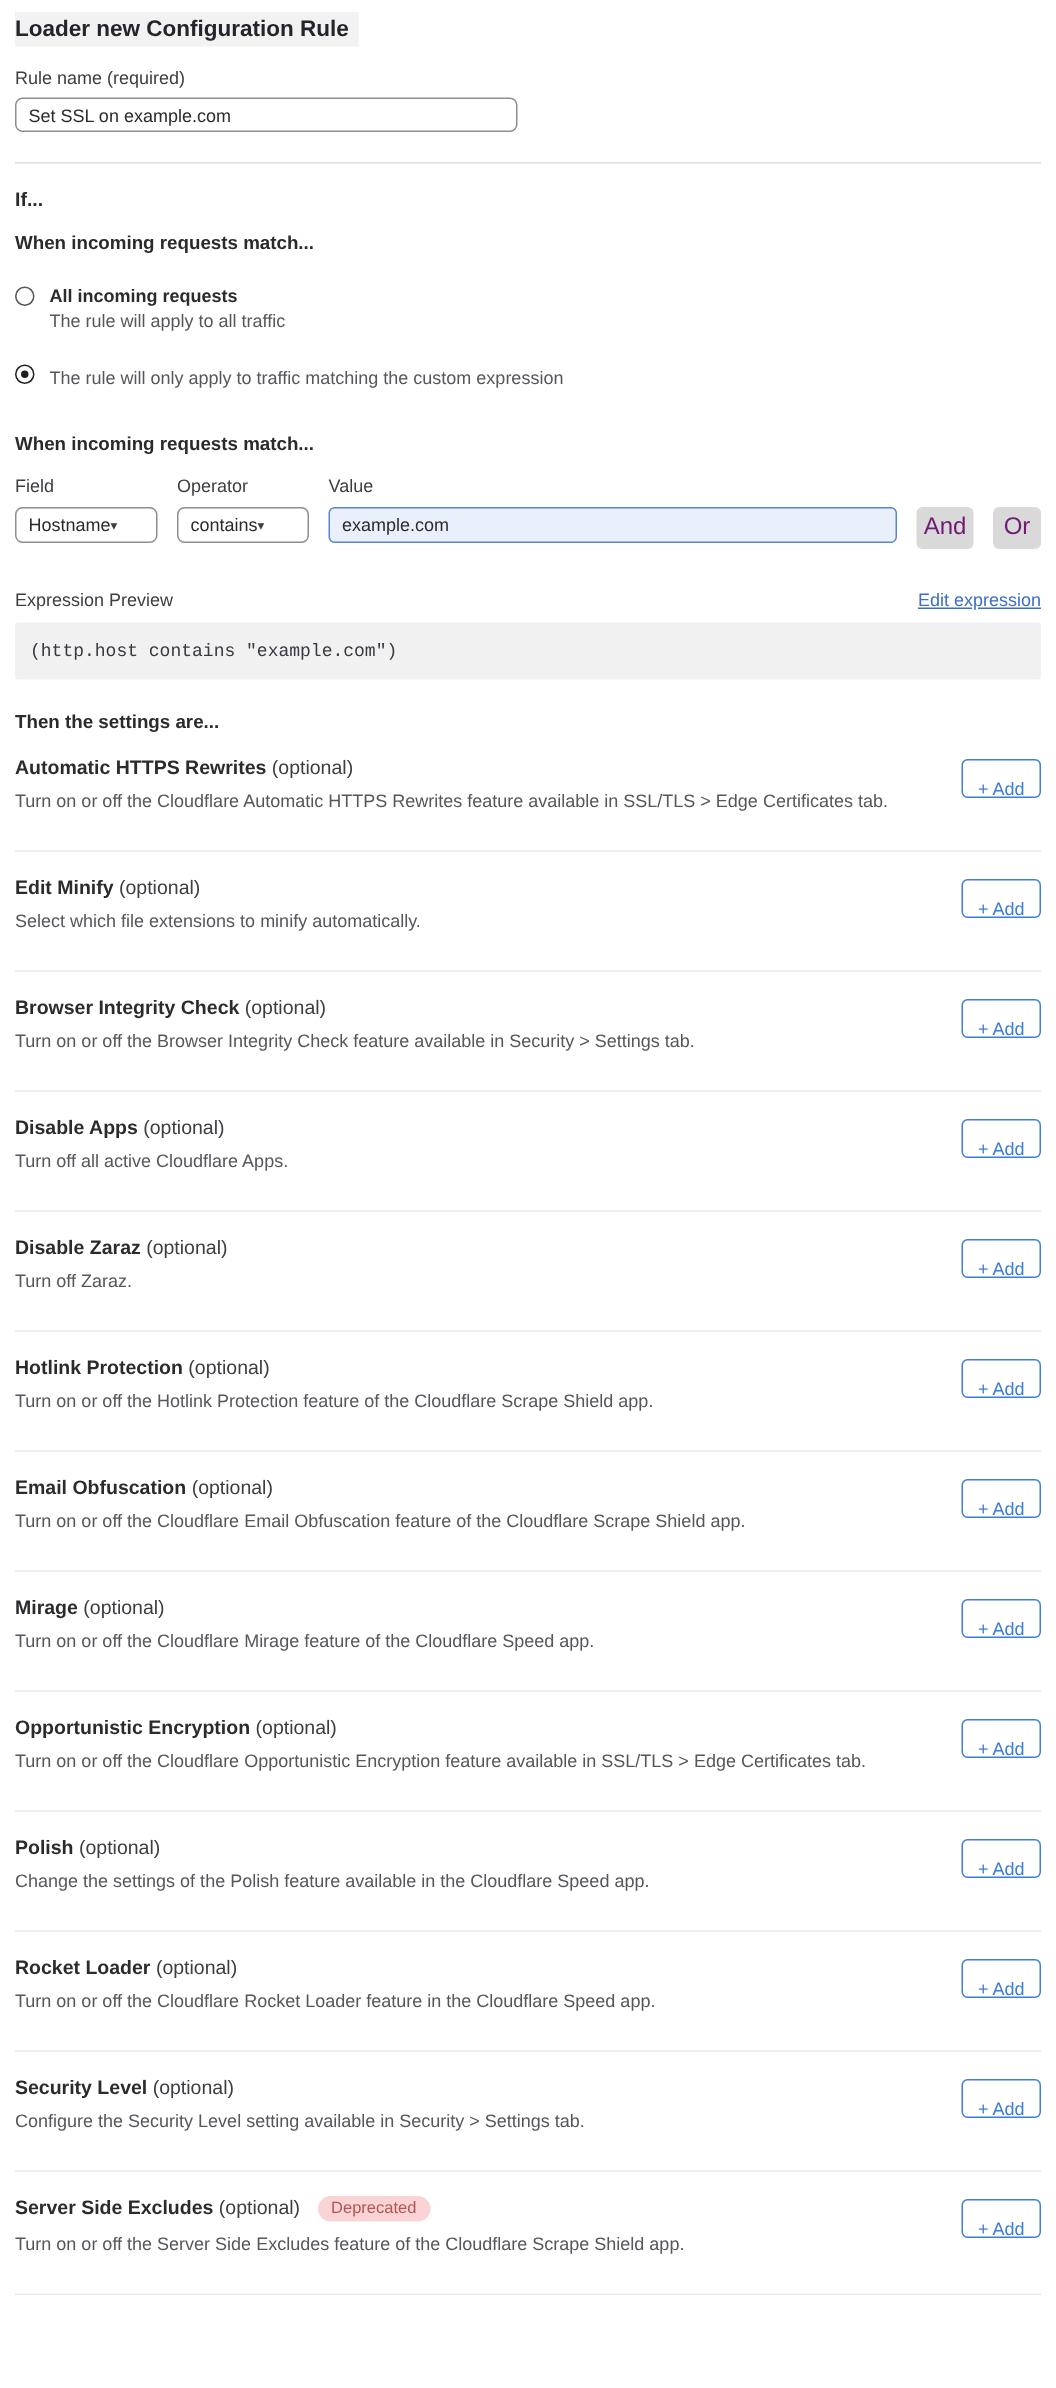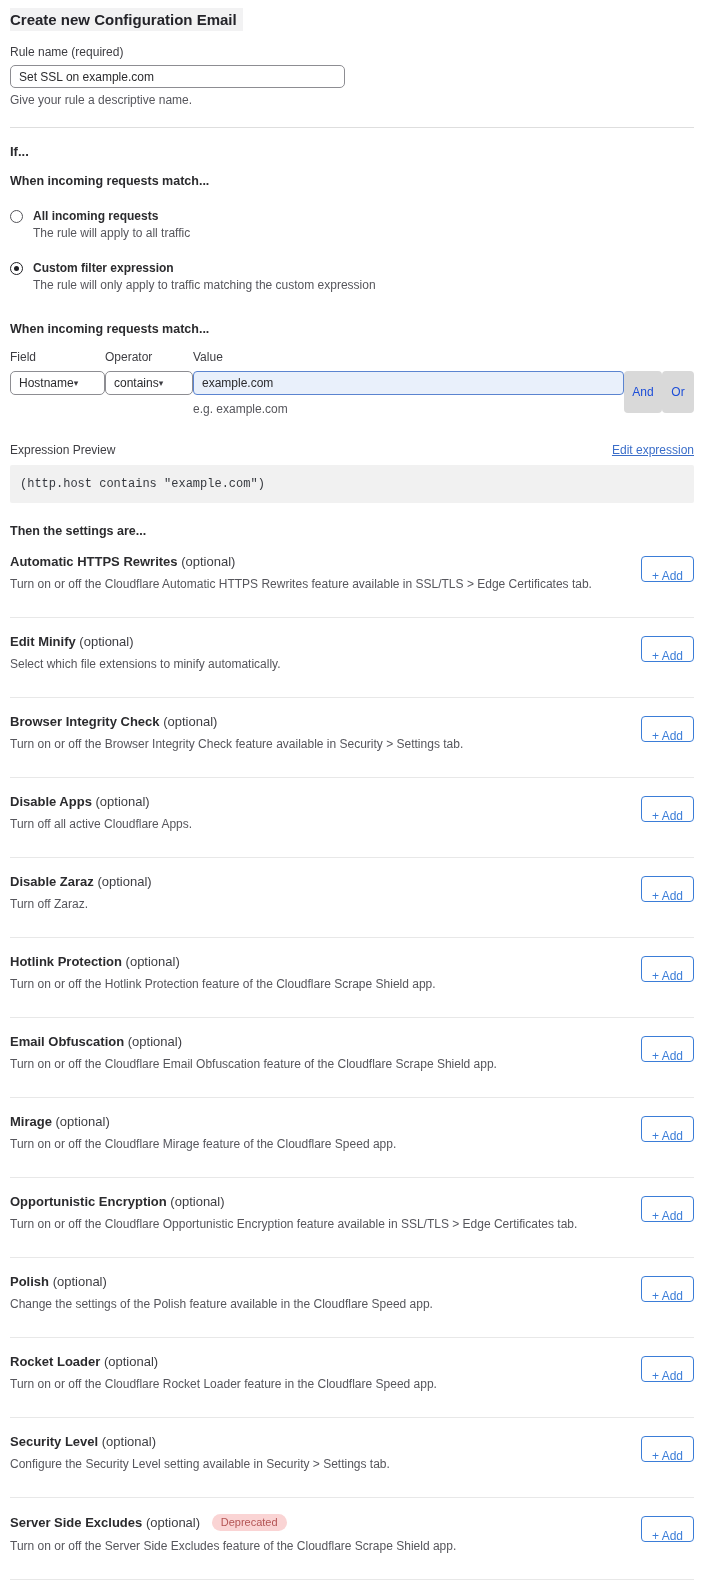--- a/index.html
+++ b/index.html
@@ -71,20 +71,21 @@
   }
   .radio-texts { margin-left: 10px; }
   .radio-label { font-size: 12px; font-weight: 700; color: #2b2b2e; }
   .radio-desc { font-size: 12px; color: #56565c; margin-top: 3px; }
 
   
   .builder { margin-top: 30px; }
   .builder-grid {
     display: grid;
     grid-template-columns: 95px 88px 1fr 38px 32px;
+    column-gap: 13px;
     align-items: start;
     margin-top: 14px;
   }
   .builder-grid .col-label { font-size: 12px; color: #3d3d42; margin-bottom: 7px; }
   .select-control {
     height: 24px;
     border: 1px solid #8d8d92;
     border-radius: 5px;
     background: #ffffff;
     display: flex;
@@ -102,27 +103,27 @@
     padding: 0 8px;
     font-size: 12px;
     font-family: "Liberation Sans", sans-serif;
     color: #2b2b2e;
     border: 1px solid #5b84d0;
     border-radius: 4px;
     background: #e9f0fb;
     outline: none;
   }
   .andor-button {
-    height: 42px;
+    height: 28px;
     width: 100%;
     border: none;
     border-radius: 4px;
     background: #d9d9d9;
-    color: #1d4ed8;
-    font-size: 12px;
+    color: #701a75;
+    font-size: 16px;
     font-family: "Liberation Sans", sans-serif;
     cursor: pointer;
   }
   .value-hint { font-size: 12px; color: #56565c; margin-top: 7px; }
 
   
   .preview-header {
     display: flex;
     justify-content: space-between;
     align-items: baseline;
@@ -186,45 +187,43 @@
   }
 
   
   .ssl-card { padding: 16px 0 30px; }
 </style>
 </head>
 <body>
 
 <div class="container">
 
-  <h1 class="page-title">Create new Configuration Email</h1>
+  <h1 class="page-title">Loader new Configuration Rule</h1>
 
   <div class="rule-name-block">
     <div class="field-label">Rule name (required)</div>
     <input class="text-input" type="text" value="Set SSL on example.com" style="">
-    <div class="help-text">Give your rule a descriptive name.</div>
   </div>
 
   <hr class="divider">
 
   <h2 class="section-heading">If...</h2>
   <h3 class="sub-heading">When incoming requests match...</h3>
 
   <div class="radio-option">
     <span class="radio-circle"></span>
     <div class="radio-texts">
       <div class="radio-label">All incoming requests</div>
       <div class="radio-desc">The rule will apply to all traffic</div>
     </div>
   </div>
 
   <div class="radio-option checked">
     <span class="radio-circle"></span>
     <div class="radio-texts">
-      <div class="radio-label">Custom filter expression</div>
       <div class="radio-desc">The rule will only apply to traffic matching the custom expression</div>
     </div>
   </div>
 
   <div class="builder">
     <h3 class="sub-heading" style="margin-top:0">When incoming requests match...</h3>
     <div class="builder-grid">
       <div class="col-label">Field</div>
       <div class="col-label">Operator</div>
       <div class="col-label">Value</div>
@@ -234,21 +233,20 @@
       <div class="select-control">
         <span>Hostname</span>
         <span class="select-caret">▾</span>
       </div>
       <div class="select-control">
         <span>contains</span>
         <span class="select-caret">▾</span>
       </div>
       <div>
         <input class="value-input" type="text" value="example.com" style="">
-        <div class="value-hint">e.g. example.com</div>
       </div>
       <button class="andor-button">And</button>
       <button class="andor-button">Or</button>
     </div>
   </div>
 
   <div class="preview-header">
     <span class="field-label">Expression Preview</span>
     <a class="edit-link">Edit expression</a>
   </div>

